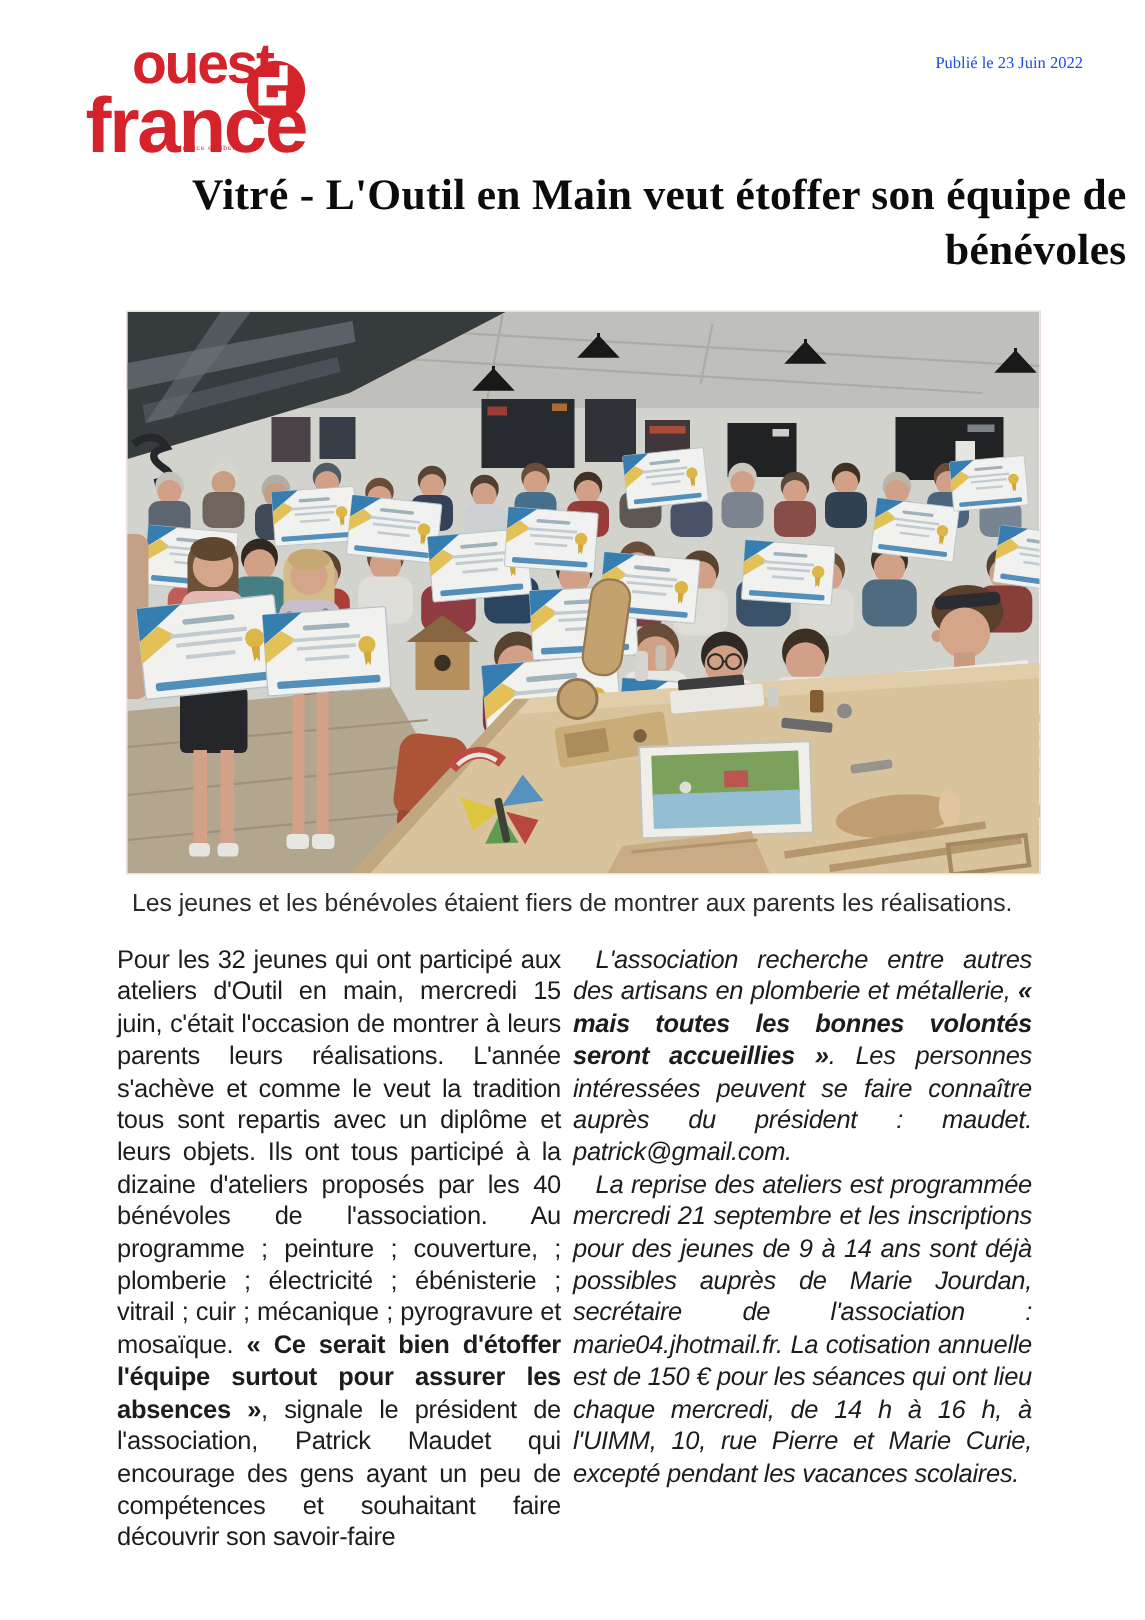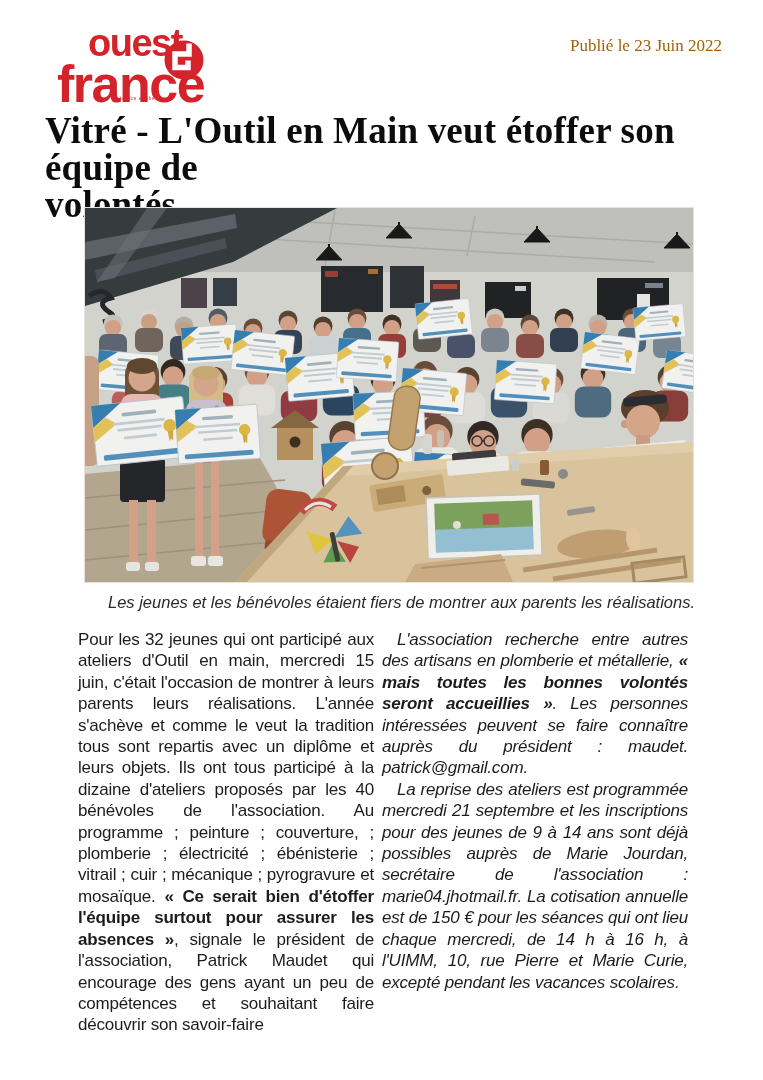--- a/index.html
+++ b/index.html
@@ -5,29 +5,29 @@
   html,body{margin:0;padding:0;background:#ffffff;}
   body{width:763px;height:1080px;font-family:"Liberation Sans",sans-serif;}
   .page{position:relative;width:763px;height:1080px;background:#fff;overflow:hidden;}
 
   
   .logo{position:absolute;left:57px;top:31px;width:170px;height:76px;color:#d4232b;font-weight:bold;}
   .logo-line1{position:absolute;left:31px;top:-5px;font-size:38px;line-height:34px;letter-spacing:-1.5px;}
   .logo-line2{position:absolute;left:0px;top:36px;font-size:52px;line-height:34px;letter-spacing:-1.5px;}
   .logo-circle{position:absolute;left:107px;top:9px;}
   .logo-tagline{position:absolute;left:63px;top:65px;font-size:4.5px;font-weight:normal;letter-spacing:.6px;color:#d4232b;}
-  .published{position:absolute;top:36px;right:41px;font-family:"Liberation Serif",serif;font-size:17px;color:#a16207;}
+  .published{position:absolute;top:36px;right:41px;font-family:"Liberation Serif",serif;font-size:11px;color:#1d4ed8;}
 
   
-  .title{position:absolute;left:45px;top:112px;width:706px;font-family:"Liberation Serif",serif;font-weight:700;font-size:37px;line-height:37px;color:#0c0c0c;letter-spacing:.2px;}
+  .title{position:absolute;left:45px;top:112px;width:706px;font-family:"Liberation Serif",serif;font-weight:700;font-size:29px;line-height:37px;color:#0c0c0c;letter-spacing:.2px;text-align:right;}
 
   
   figure.photo{position:absolute;left:85px;top:208px;width:608px;height:374px;margin:0;box-shadow:0 0 0 1px #ecdfda;}
   figure.photo svg{display:block;filter:saturate(.92) contrast(.96);}
-  .caption{position:absolute;left:88px;top:592px;width:602px;font-style:italic;font-size:16.5px;line-height:20px;color:#2a2a2a;margin-left:20px;}
+  .caption{position:absolute;left:88px;top:592px;width:602px;font-size:16.5px;line-height:20px;color:#2a2a2a;}
 
   
   .body-cols{position:absolute;left:78px;top:629px;width:614px;display:flex;gap:8px;}
   .col-l{width:296px;}
   .col-r{width:306px;}
   .body-cols p{margin:0;text-align:justify;font-size:17px;line-height:21.4px;color:#1c1c1c;letter-spacing:-.2px;hyphens:auto;-webkit-hyphens:auto;}
   .body-cols p.indent{text-indent:15px;font-style:italic;}
   .b{font-weight:700;}
 </style>
 </head>
@@ -41,21 +41,21 @@
     <svg class="logo-circle" width="40" height="40" viewBox="0 0 40 40">
       <circle cx="20" cy="20" r="19.5" fill="#d4232b"></circle>
       <path d="M25 3.5 L25 14 L11 14 L11 27.5 L24 27.5 L24 20.5" fill="none" stroke="#ffffff" stroke-width="5.5"></path>
     </svg>
     <div class="logo-tagline">justice et liberté</div>
   </div>
   <div class="published">Publié le 23 Juin 2022</div>
 
   <div class="title">
     <div>Vitré - L'Outil en Main veut étoffer son équipe de</div>
-    <div>volontés</div>
+    <div>bénévoles</div>
   </div>
 
   <figure class="photo">
     <svg width="608" height="374" viewBox="0 0 608 374" role="img">
       <defs>
         <g id="pn">
           <circle cx="0" cy="-2" r="9.5" fill="var(--h,#6b4a33)"></circle>
           <circle cx="0" cy="2" r="8" fill="var(--f,#d8a184)"></circle>
           <rect x="-14" y="8" width="28" height="24" rx="7" fill="var(--s,#888)"></rect>
         </g>

